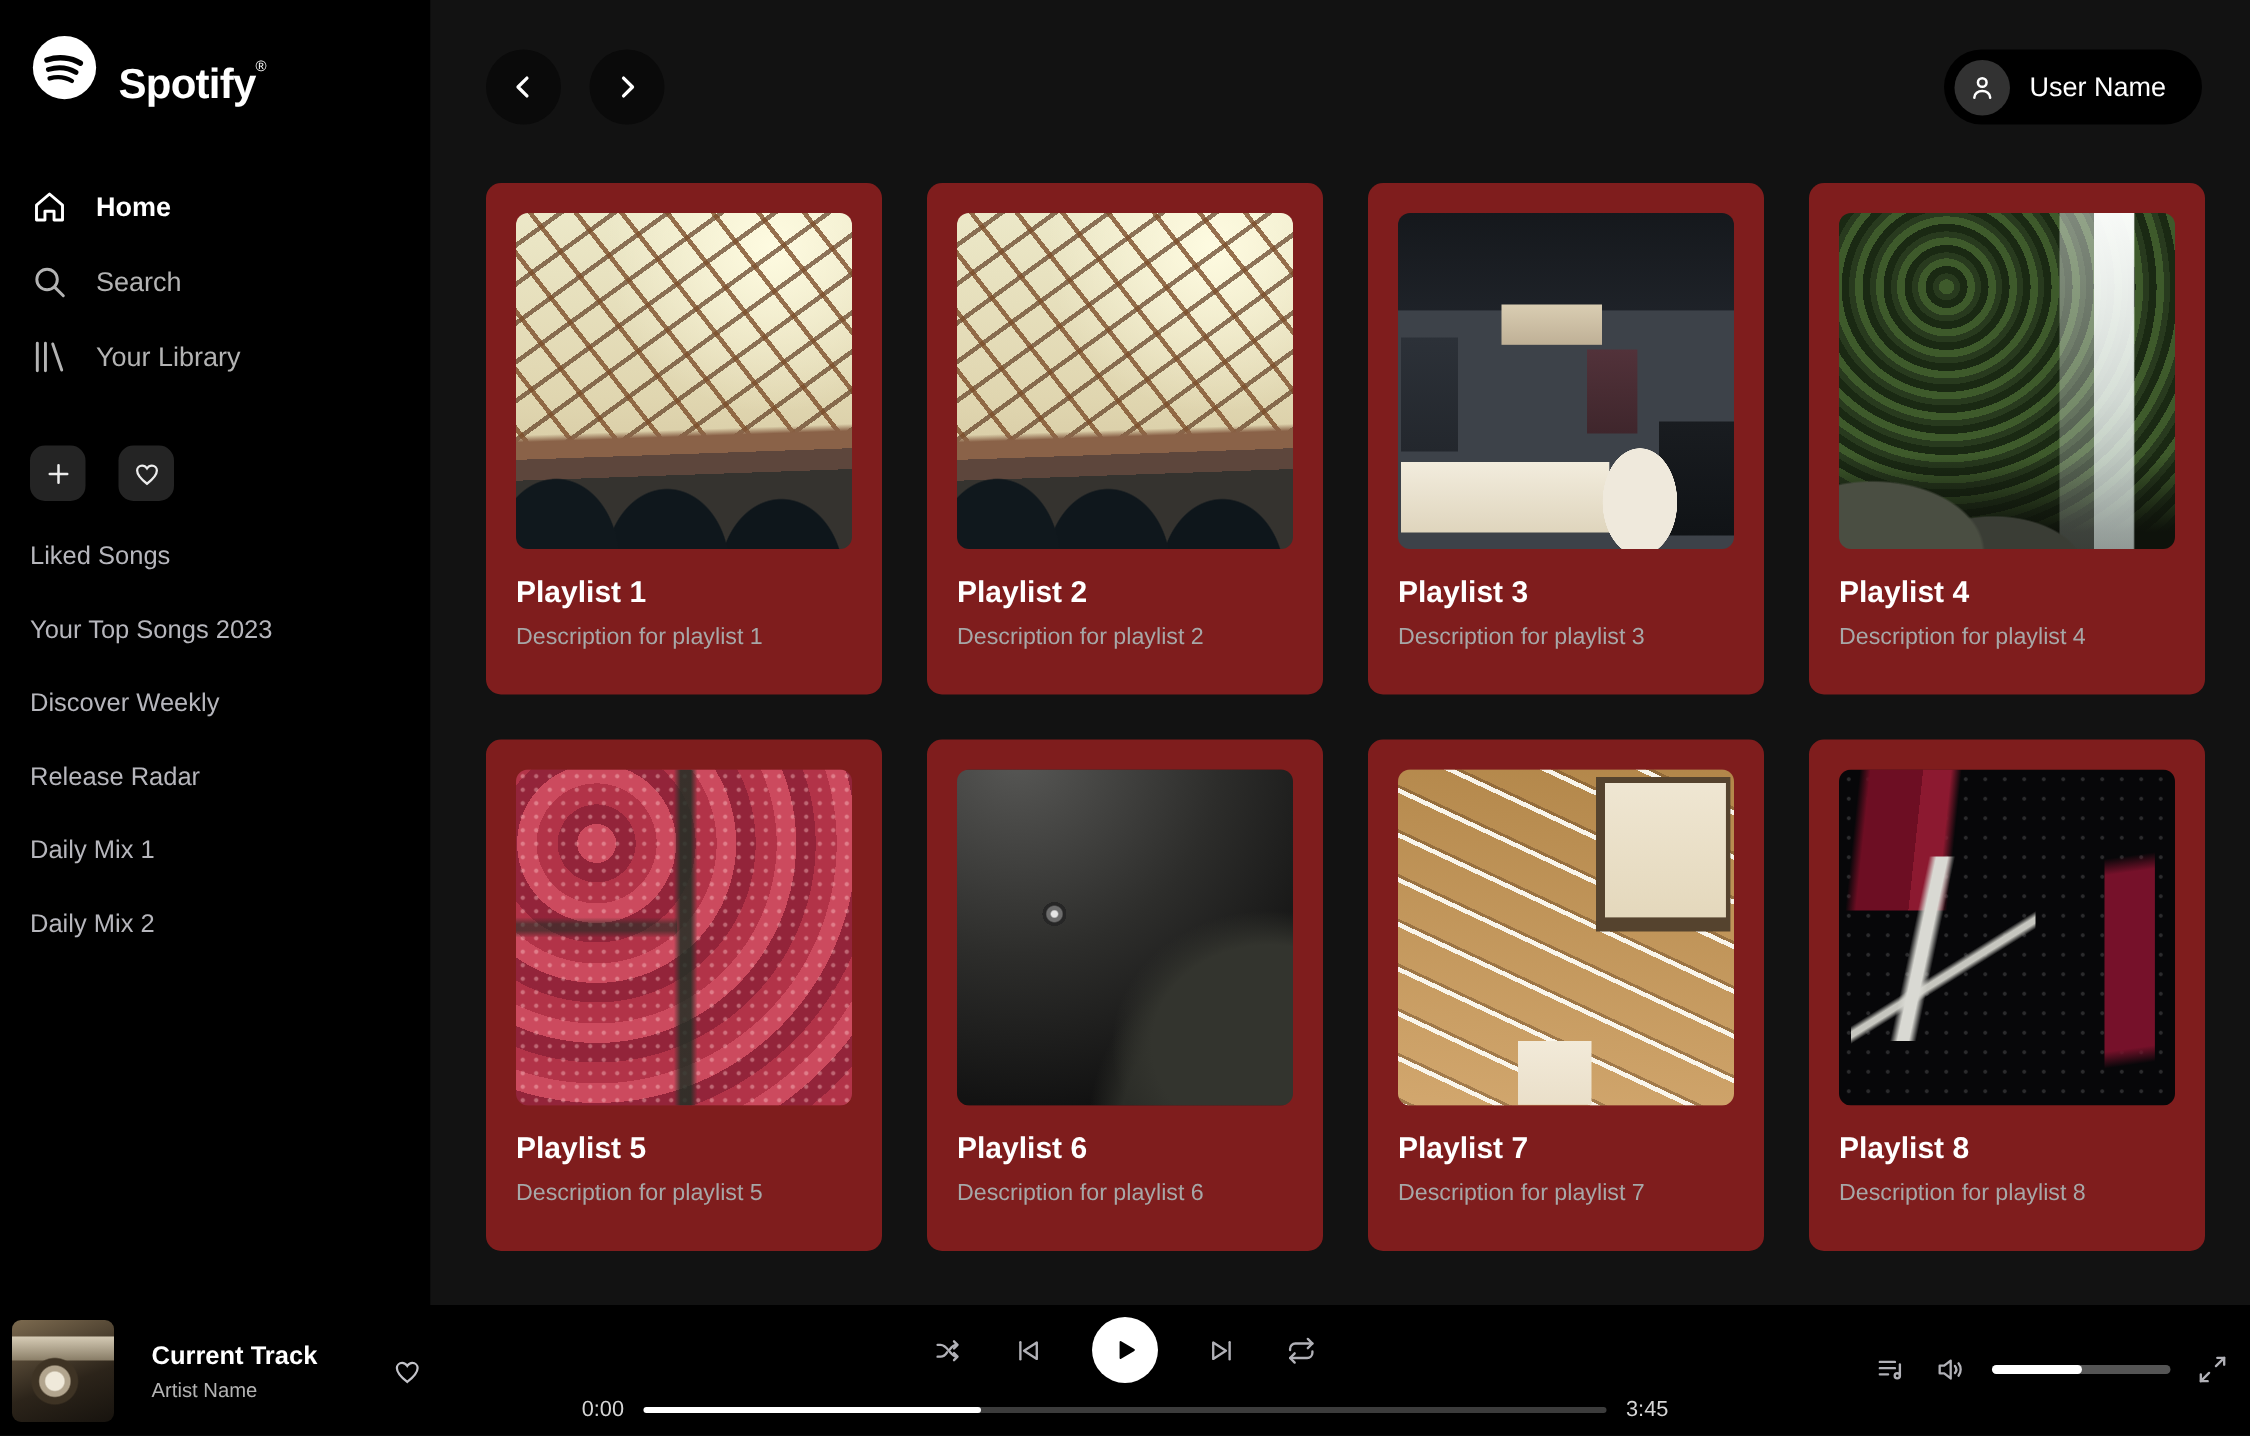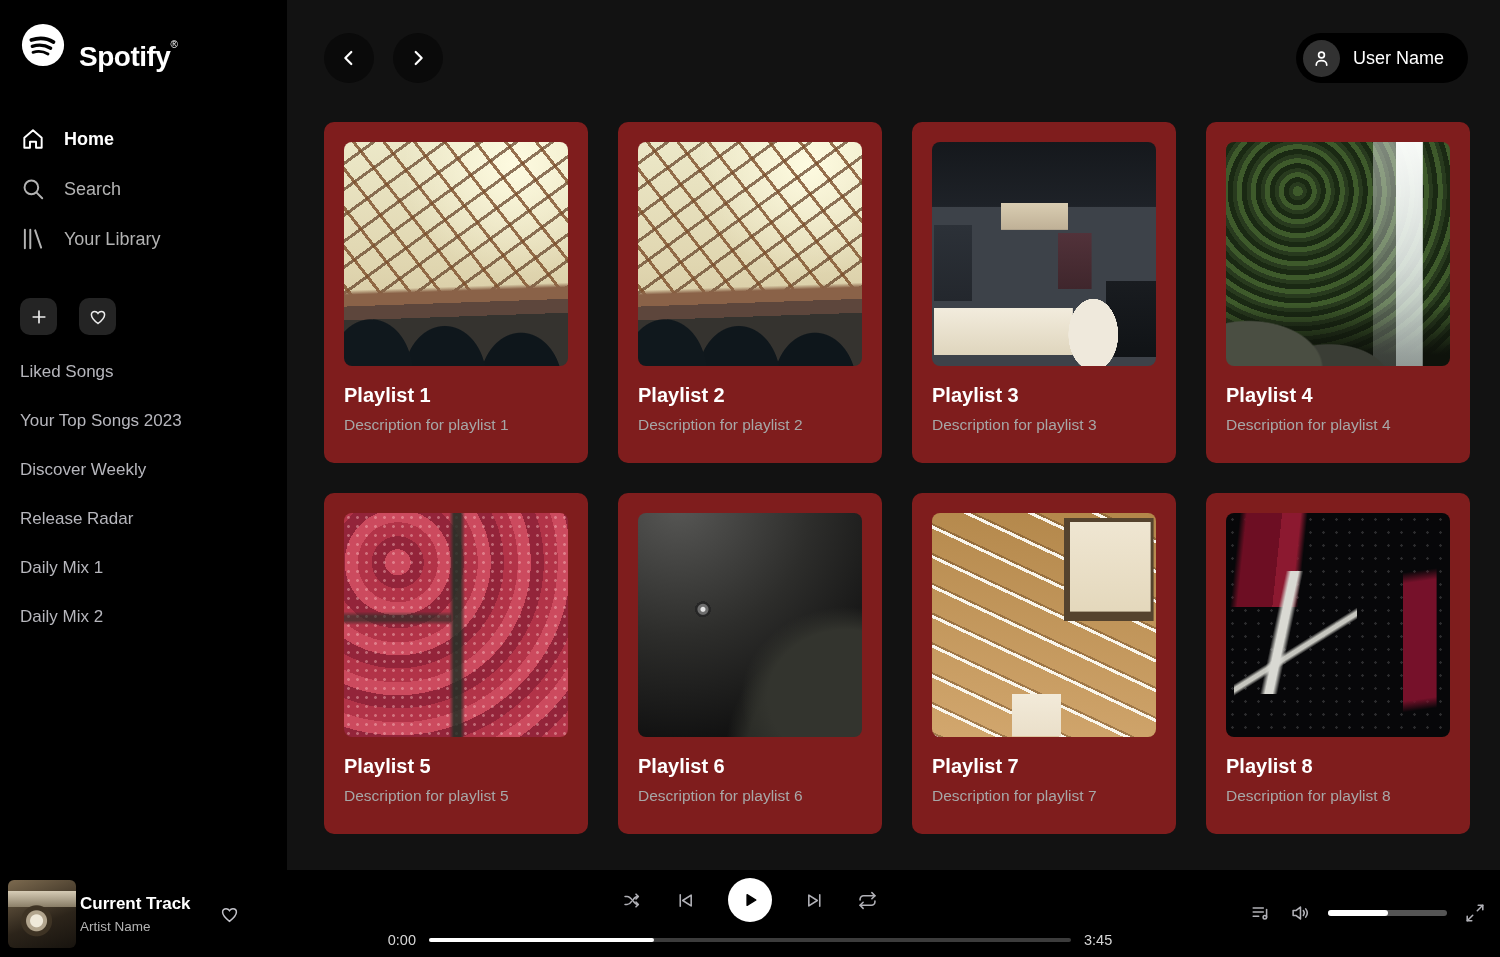--- a/index.html
+++ b/index.html
@@ -98,21 +98,21 @@
       linear-gradient(148deg, rgba(0,0,0,0) 42%, #c6c6bf 44%, #c6c6bf 46%, rgba(0,0,0,0) 48%),
       linear-gradient(96deg, rgba(0,0,0,0) 6%, #6d0e23 9%, #6d0e23 24%, #8c1930 24%, #8c1930 32%, rgba(0,0,0,0) 35%),
       linear-gradient(172deg, rgba(0,0,0,0) 8%, #76112a 14%, #76112a 78%, rgba(0,0,0,0) 84%),
       radial-gradient(rgba(255,255,255,.15) 1px, rgba(0,0,0,0) 1.5px);
     background-size:100% 55%, 55% 55%, 100% 42%, 15% 80%, 13px 13px;
     background-position:0 58%, 8% 86%, 0 0, 93% 100%, 0 0;
     background-repeat:no-repeat,no-repeat,no-repeat,no-repeat,repeat; }
 
   
   .player { position:absolute; left:0; bottom:0; width:1500px; height:87px; background:#000; }
-  .player-left { position:absolute; left:8px; top:10px; display:flex; align-items:center; gap:4px; }
+  .player-left { position:absolute; left:8px; top:10px; display:flex; align-items:center; gap:25px; }
   .album-cover { width:68px; height:68px; border-radius:6px; background-color:#241d15; background-image:
       radial-gradient(circle 17px at 42% 60%, #efe9da 0 6px, #b2a58e 7px 10px, #3e3324 11px 15px, rgba(0,0,0,0) 16px),
       linear-gradient(180deg, rgba(224,214,192,.92), rgba(148,136,112,.85)),
       linear-gradient(160deg,#7c6a4f,#2c241a 60%,#17130e);
     background-size:100% 100%, 100% 24%, 100% 100%;
     background-position:0 0, 0 22%, 0 0; background-repeat:no-repeat; }
   .track-meta { display:flex; flex-direction:column; gap:5px; }
   .track-title { color:#fff; font-size:17px; font-weight:700; }
   .track-artist { color:#b3b3b3; font-size:13.5px; }
   .track-like { background:none; border:none; color:#c3c3c9; margin-left:24px; cursor:pointer; padding:0; }

